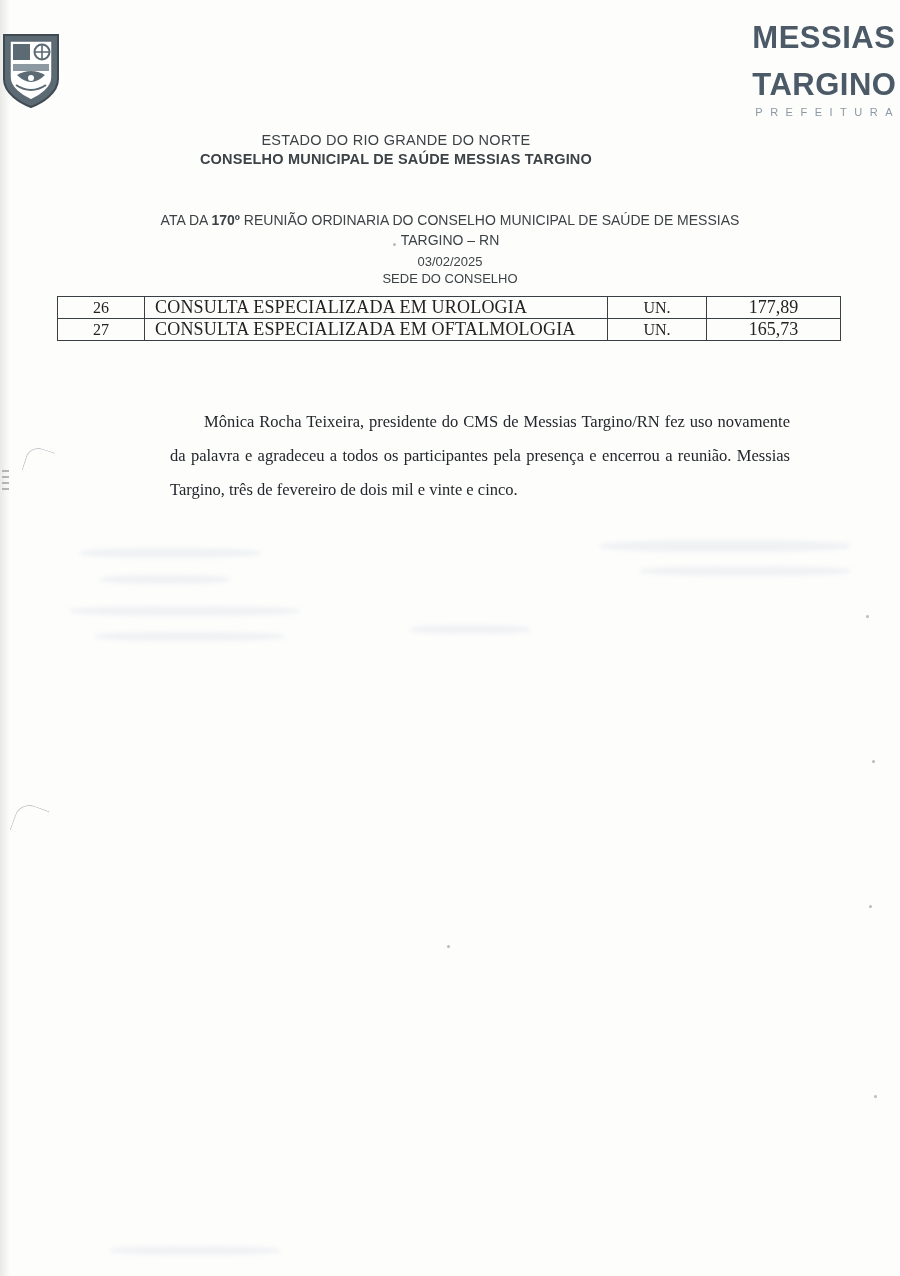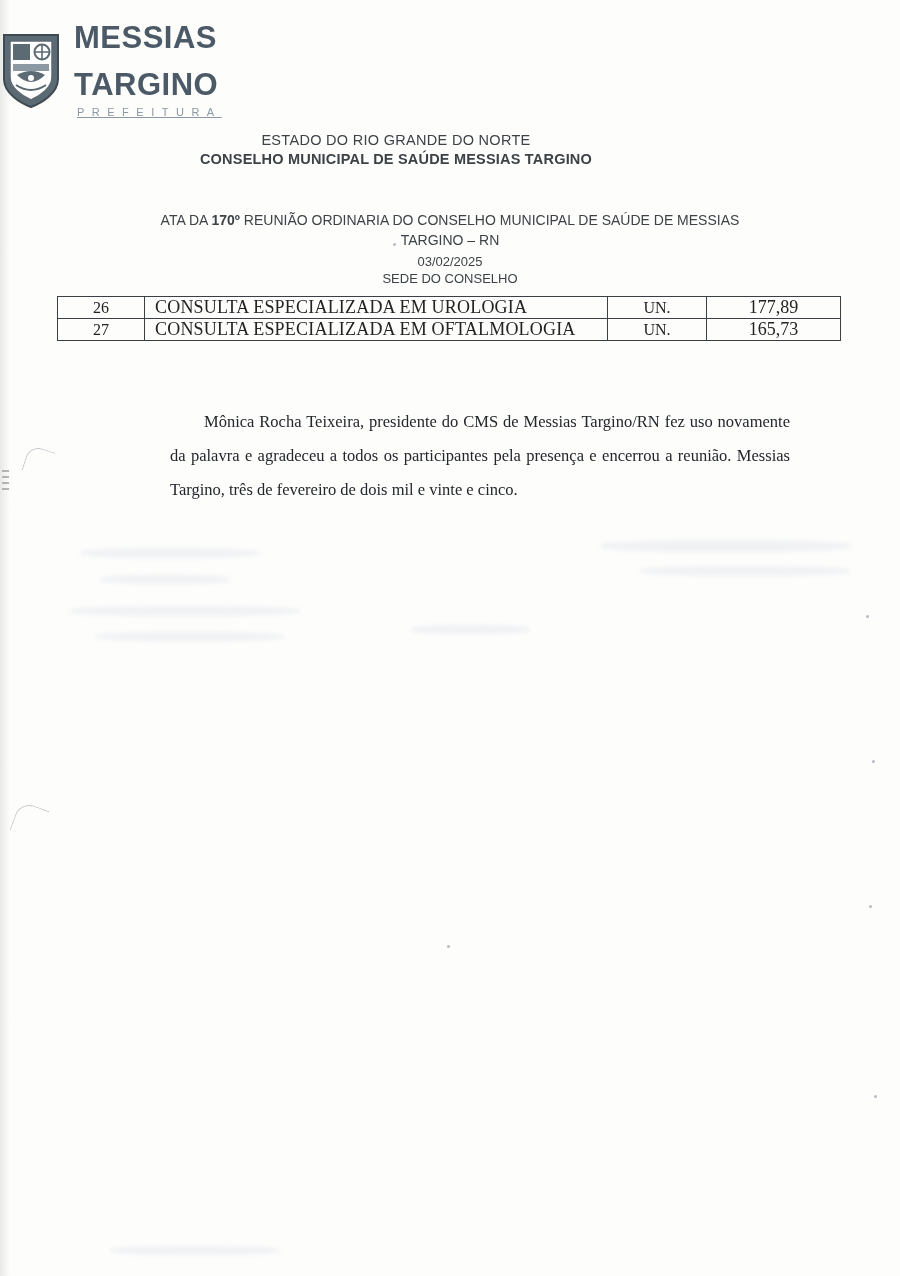--- a/index.html
+++ b/index.html
@@ -78,21 +78,21 @@
     border-radius: 50%;
     opacity: .7;
   }
 
   
   .letterhead {
     position: absolute;
     left: 0; top: 22px;
     width: 900px;
     display: flex;
-    justify-content: flex-start;
+    justify-content: space-between;
     align-items: center;
   }
   .crest {
     width: 62px;
     height: 78px;
     margin-right: 12px;
   }
   .brand-text {
     display: flex;
     flex-direction: column;
@@ -107,21 +107,20 @@
     color: #4b5a66;
   }
   .brand-line2 { margin-top: 16px; }
   .brand-sub {
     font-family: "Liberation Sans", sans-serif;
     font-size: 11px;
     letter-spacing: 7.5px;
     color: #8c98a2;
     margin-top: 7px;
     padding-left: 3px;
-    text-decoration: underline;
   }
 
   .org-block {
     position: absolute;
     left: 0; top: 132px;
     width: 792px;
     text-align: center;
     font-family: "Liberation Sans", sans-serif;
     color: #3c4246;
   }

